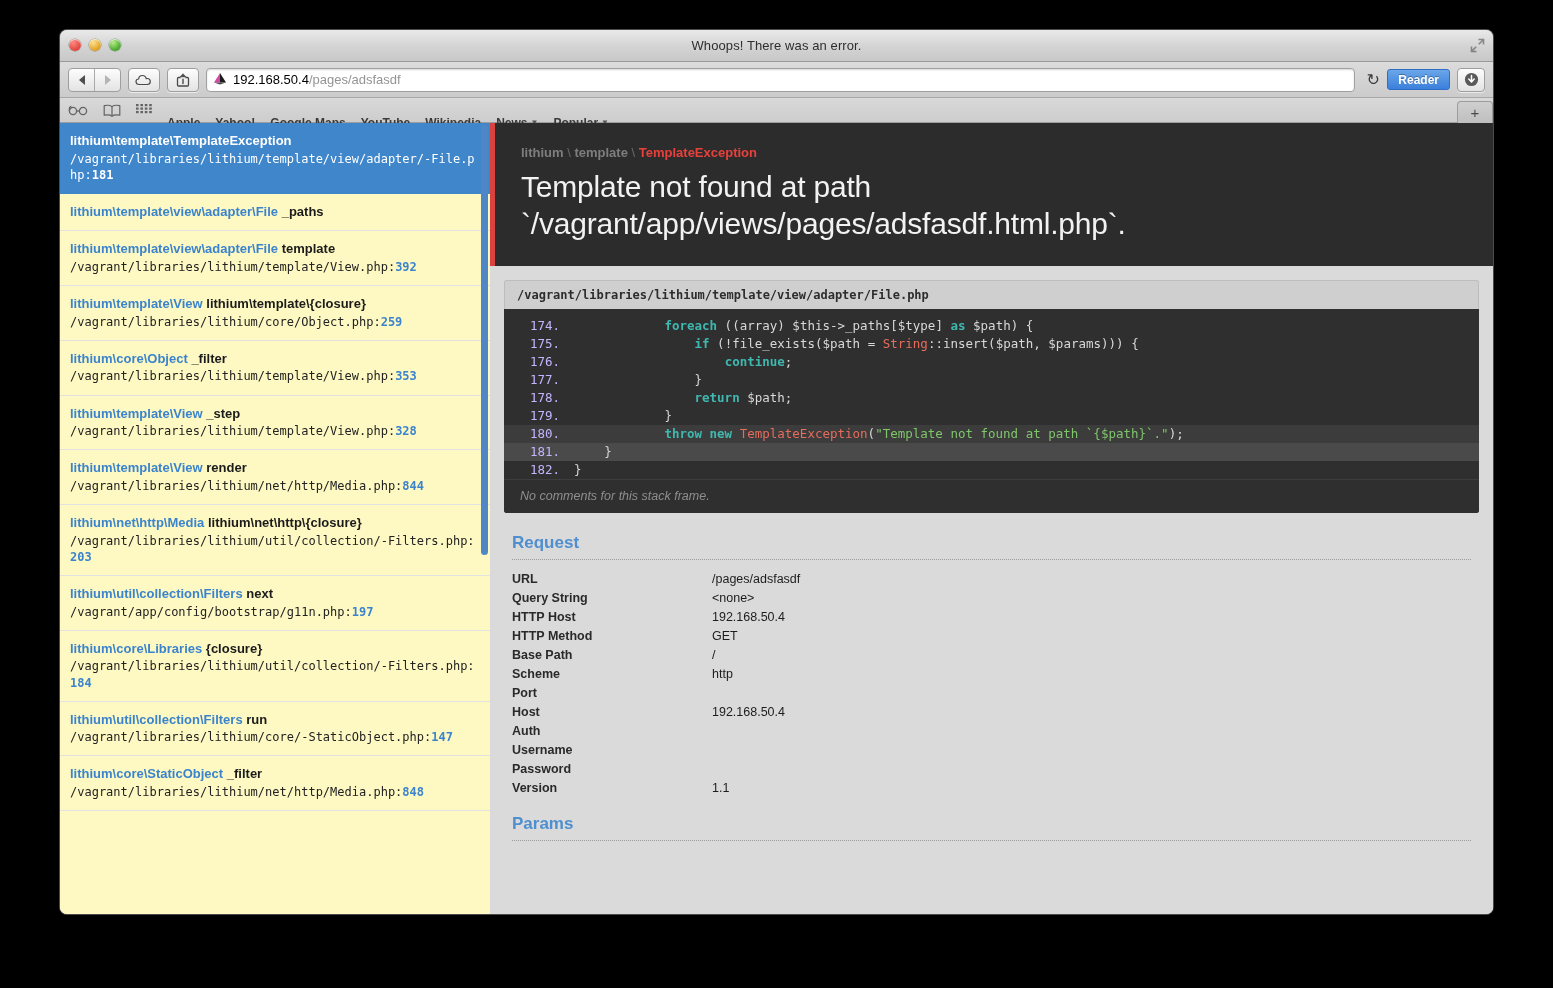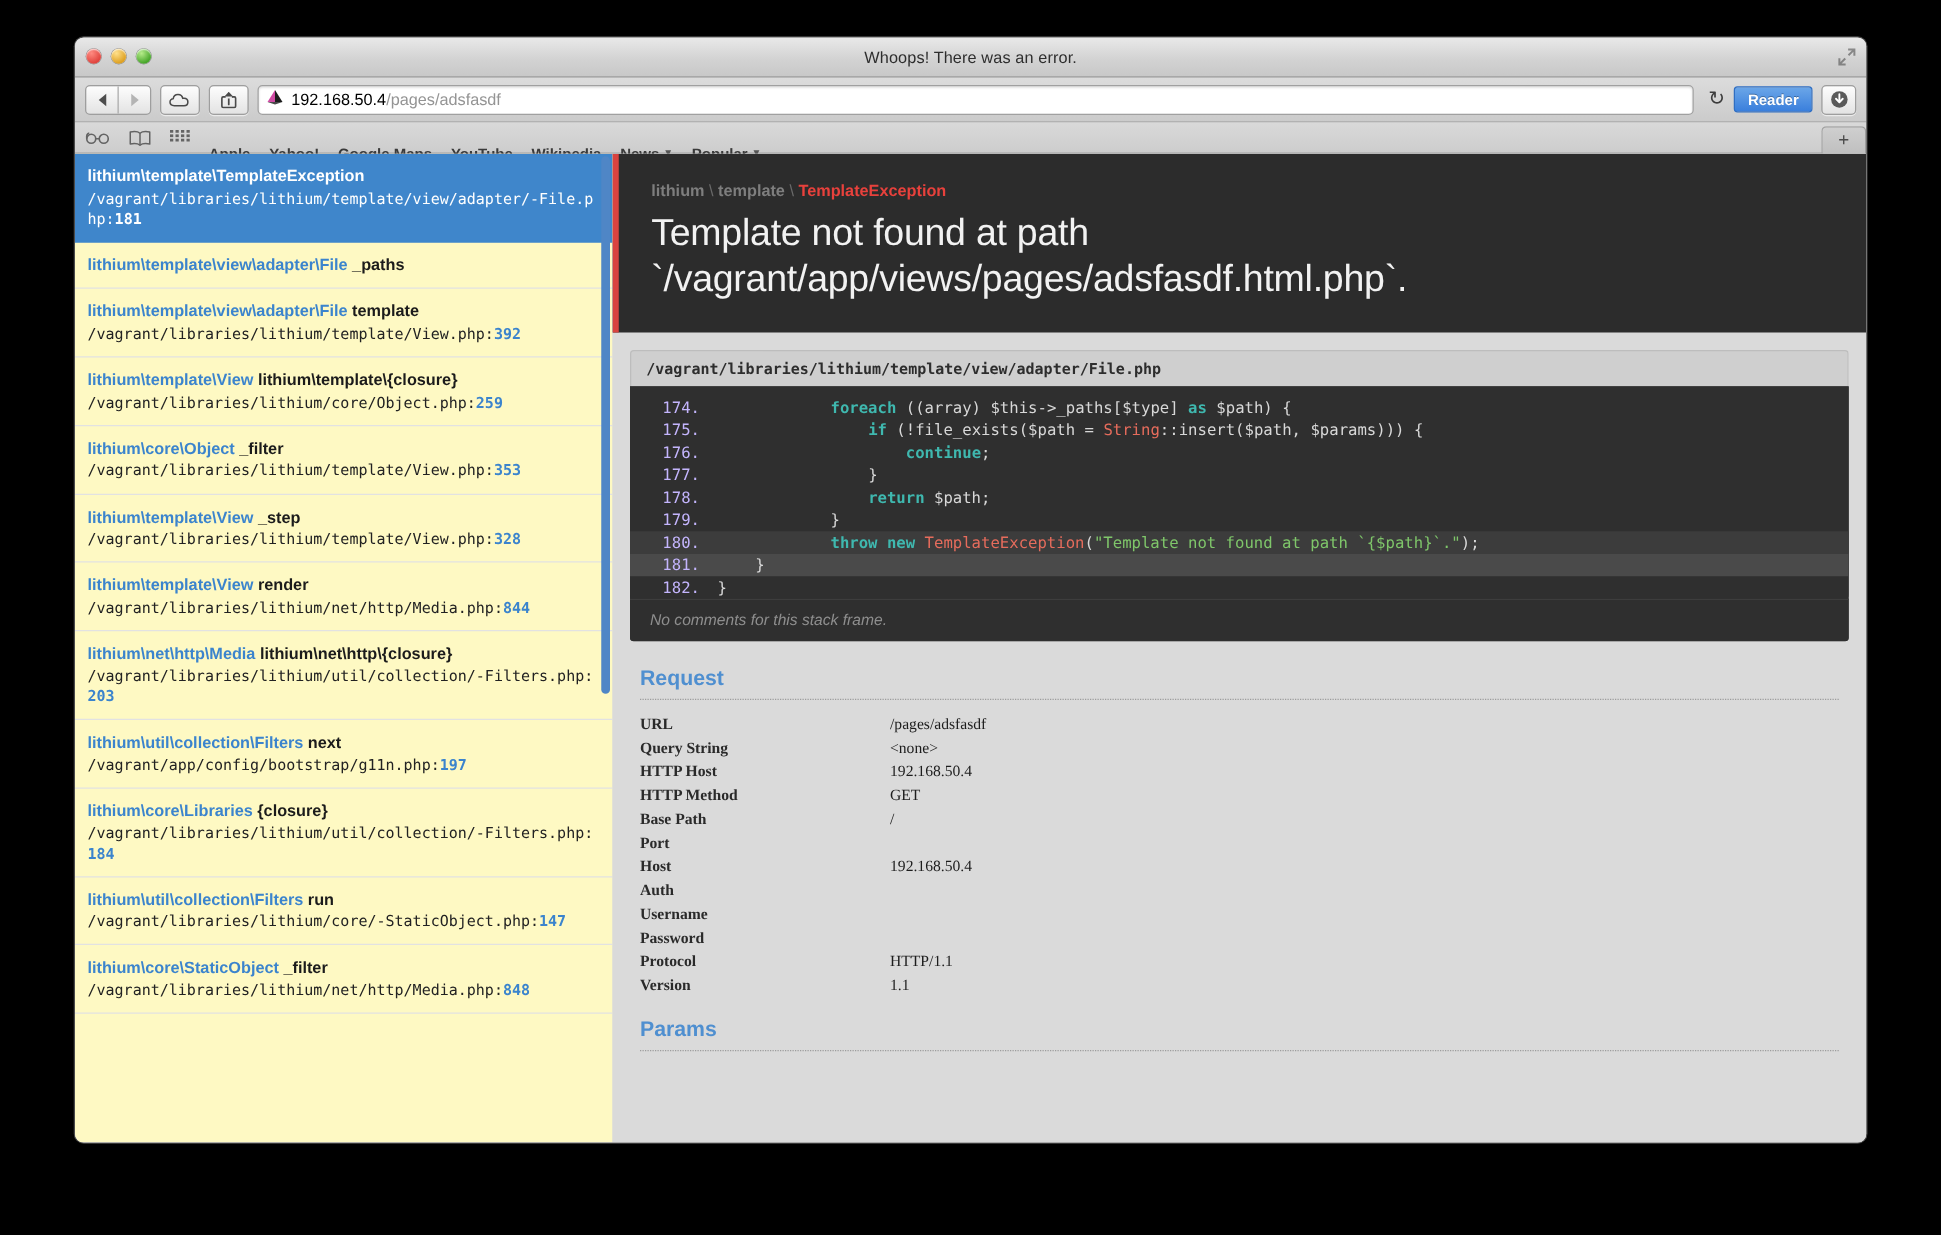--- a/index.html
+++ b/index.html
@@ -204,21 +204,21 @@
     padding: 9px 0 10px 16px;
     font-size: 12.5px; font-style: italic; color: #8e8e8e;
   }
   #code-block-outer { background:#2f2f2f; border-radius: 0 0 3px 3px; overflow: hidden; }
   
   #info { padding: 20px 22px 0 22px; }
   .sec-title {
     font-size: 17px; font-weight: bold; color: #4f8fd0; margin-bottom: 6px;
   }
   .sec-rule { border-top: 1px dotted #9d9d9d; margin-bottom: 10px; }
-  .kv { display: flex; font-family: Liberation Serif, serif; font-size: 12.5px; line-height: 19px; }
+  .kv { display: flex; font-family: Liberation Sans, sans-serif; font-size: 12.5px; line-height: 19px; }
   .kv .k { width: 200px; flex: 0 0 200px; font-weight: bold; color: #2a2a2a; }
   .kv .v { color: #1d1d1d; }
   .sec-gap { height: 16px; }
 </style>
 </head>
 <body>
 
 <div id="window">
 
   <div id="titlebar">
@@ -470,42 +470,42 @@
             </div>
             <div class="kv">
               <div class="k">HTTP Method</div>
               <div class="v">GET</div>
             </div>
             <div class="kv">
               <div class="k">Base Path</div>
               <div class="v">/</div>
             </div>
             <div class="kv">
+              <div class="k">Scheme</div>
+              <div class="v">http</div>
+            </div>
+            <div class="kv">
               <div class="k">Port</div>
               <div class="v"></div>
             </div>
             <div class="kv">
               <div class="k">Host</div>
               <div class="v">192.168.50.4</div>
             </div>
             <div class="kv">
               <div class="k">Auth</div>
               <div class="v"></div>
             </div>
             <div class="kv">
               <div class="k">Username</div>
               <div class="v"></div>
             </div>
             <div class="kv">
               <div class="k">Password</div>
               <div class="v"></div>
-            </div>
-            <div class="kv">
-              <div class="k">Protocol</div>
-              <div class="v">HTTP/1.1</div>
             </div>
             <div class="kv">
               <div class="k">Version</div>
               <div class="v">1.1</div>
             </div>
           </div>
         <div class="sec-gap"></div>
         <div class="sec-title">Params</div>
         <div class="sec-rule"></div>
       </div>

